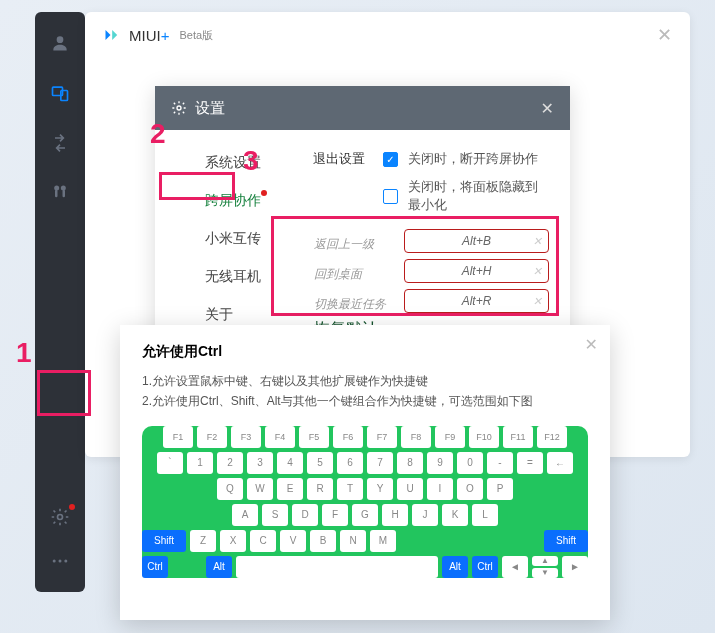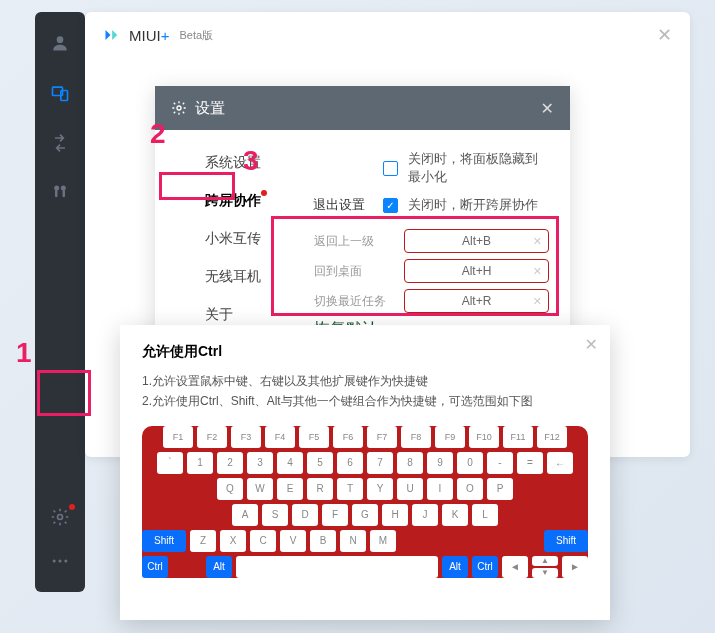--- a/index.html
+++ b/index.html
@@ -20,49 +20,49 @@
 .main-titlebar .brand-sub { font-size: 11px; color: #888; margin-left: 4px; }
 .main-close { margin-left: auto; color: #bbb; font-size: 18px; cursor: pointer; }
 
 
 .settings-panel { position: absolute; left: 155px; top: 86px; width: 415px; height: 270px; background: #fff; box-shadow: 0 4px 20px rgba(0,0,0,0.15); }
 .settings-header { height: 44px; background: #5e6873; color: #fff; display: flex; align-items: center; padding: 0 16px; font-size: 15px; gap: 8px; }
 .settings-header .hx { margin-left: auto; color: #ddd; cursor: pointer; font-size: 16px; }
 .settings-body { display: flex; height: calc(100% - 44px); margin-left: 32px; }
 .settings-nav { width: 116px; padding: 24px 0 0 18px; display: flex; flex-direction: column; gap: 20px; font-size: 14px; color: #444; }
 .settings-nav .item { cursor: pointer; position: relative; }
-.settings-nav .item.active { color: #000000; font-weight: 700; }
+.settings-nav .item.active { color: #15803d; font-weight: 400; }
 .red-dot::after { content: ''; position: absolute; top: -2px; right: 36px; width: 6px; height: 6px; background: #e02020; border-radius: 50%; }
 .settings-content { flex: 1; padding: 20px 20px 0 10px; font-size: 13px; color: #555; }
 .sc-row { display: flex; align-items: center; margin-bottom: 10px; gap: 10px; }
 .sc-label { width: 60px; color: #333; font-weight: 500; }
 .checkbox { width: 15px; height: 15px; border: 1px solid #0a84ff; border-radius: 2px; display: inline-flex; align-items: center; justify-content: center; flex-shrink: 0; }
 .checkbox.checked { background: #0a84ff; }
 .checkbox.checked::after { content: '✓'; color: #fff; font-size: 10px; }
 
 
 .shortcut-box { border: 1px solid transparent; padding: 4px 0; }
-.shortcut-row { display: flex; align-items: center; font-size: 12px; color: #999; margin-bottom: 6px; gap: 0; }
+.shortcut-row { display: flex; align-items: flex-end; font-size: 12px; color: #999; margin-bottom: 6px; gap: 0; font-style: italic; }
 .shortcut-row .name { width: 90px; }
 .shortcut-input { flex: 1; height: 24px; border: 1px solid #b91c1c; border-radius: 4px; text-align: center; font-size: 12px; color: #666; display: flex; align-items: center; justify-content: center; position: relative; }
 .shortcut-input .clear { position: absolute; right: 6px; color: #ccc; font-size: 11px; cursor: pointer; }
 .restore-link { color: #14532d; font-size: 16px; cursor: pointer; }
 
 
 .annot-box { position: absolute; border: 3px solid #e91e63; pointer-events: none; }
 .annot-num { position: absolute; color: #e91e63; font-size: 28px; font-weight: bold; pointer-events: none; }
 
 
 .help-panel { position: absolute; left: 120px; top: 325px; width: 490px; height: 295px; background: #fff; box-shadow: 0 6px 24px rgba(0,0,0,0.18); padding: 18px 22px; }
 .help-close { position: absolute; right: 12px; top: 10px; color: #bbb; font-size: 16px; cursor: pointer; }
 .help-title { font-size: 14px; font-weight: bold; margin-bottom: 10px; }
 .help-desc { font-size: 12px; color: #555; line-height: 1.7; margin-bottom: 14px; }
 
 
-.keyboard { background: #b91c1c; border-radius: 10px; }
+.keyboard { background: #22c55e; border-radius: 10px; }
 .kb-row { display: flex; gap: 4px; margin-bottom: 4px; justify-content: center; }
 .key { background: #fff; height: 22px; min-width: 26px; border-radius: 3px; font-size: 10px; color: #888; display: flex; align-items: center; justify-content: center; padding: 0 4px; }
 .key.fn { min-width: 30px; font-size: 9px; }
 .key.wide { min-width: 44px; }
 .key.blue { background: #0a6efd; color: #fff; font-weight: 500; }
 .key.sp { flex: 1; }
 .brand-miui { color: #333; font-weight: 500; }
 .brand-plus { color: #0a84ff; font-weight: 500; }
 </style>
 </head>
@@ -139,28 +139,28 @@
   </div>
   <div class="settings-body">
     <div class="settings-nav">
       <div class="item">系统设置</div>
       <div class="item active red-dot">跨屏协作</div>
       <div class="item">小米互传</div>
       <div class="item">无线耳机</div>
       <div class="item">关于</div>
     </div>
     <div class="settings-content">
-      <div class="sc-row" style="padding-left:70px;">
-        <span class="checkbox"></span>
-        <span>关闭时，将面板隐藏到最小化</span>
-      </div>
       <div class="sc-row">
         <span class="sc-label">退出设置</span>
         <span class="checkbox checked"></span>
         <span>关闭时，断开跨屏协作</span>
+      </div>
+      <div class="sc-row" style="padding-left:70px;">
+        <span class="checkbox"></span>
+        <span>关闭时，将面板隐藏到最小化</span>
       </div>
       <div class="shortcut-box">
         <div class="shortcut-row">
           <span class="name">返回上一级</span>
           <div class="shortcut-input">
               <span>Alt+B</span>
               <span class="clear">✕</span>
             </div>
         </div>
         <div class="shortcut-row">

